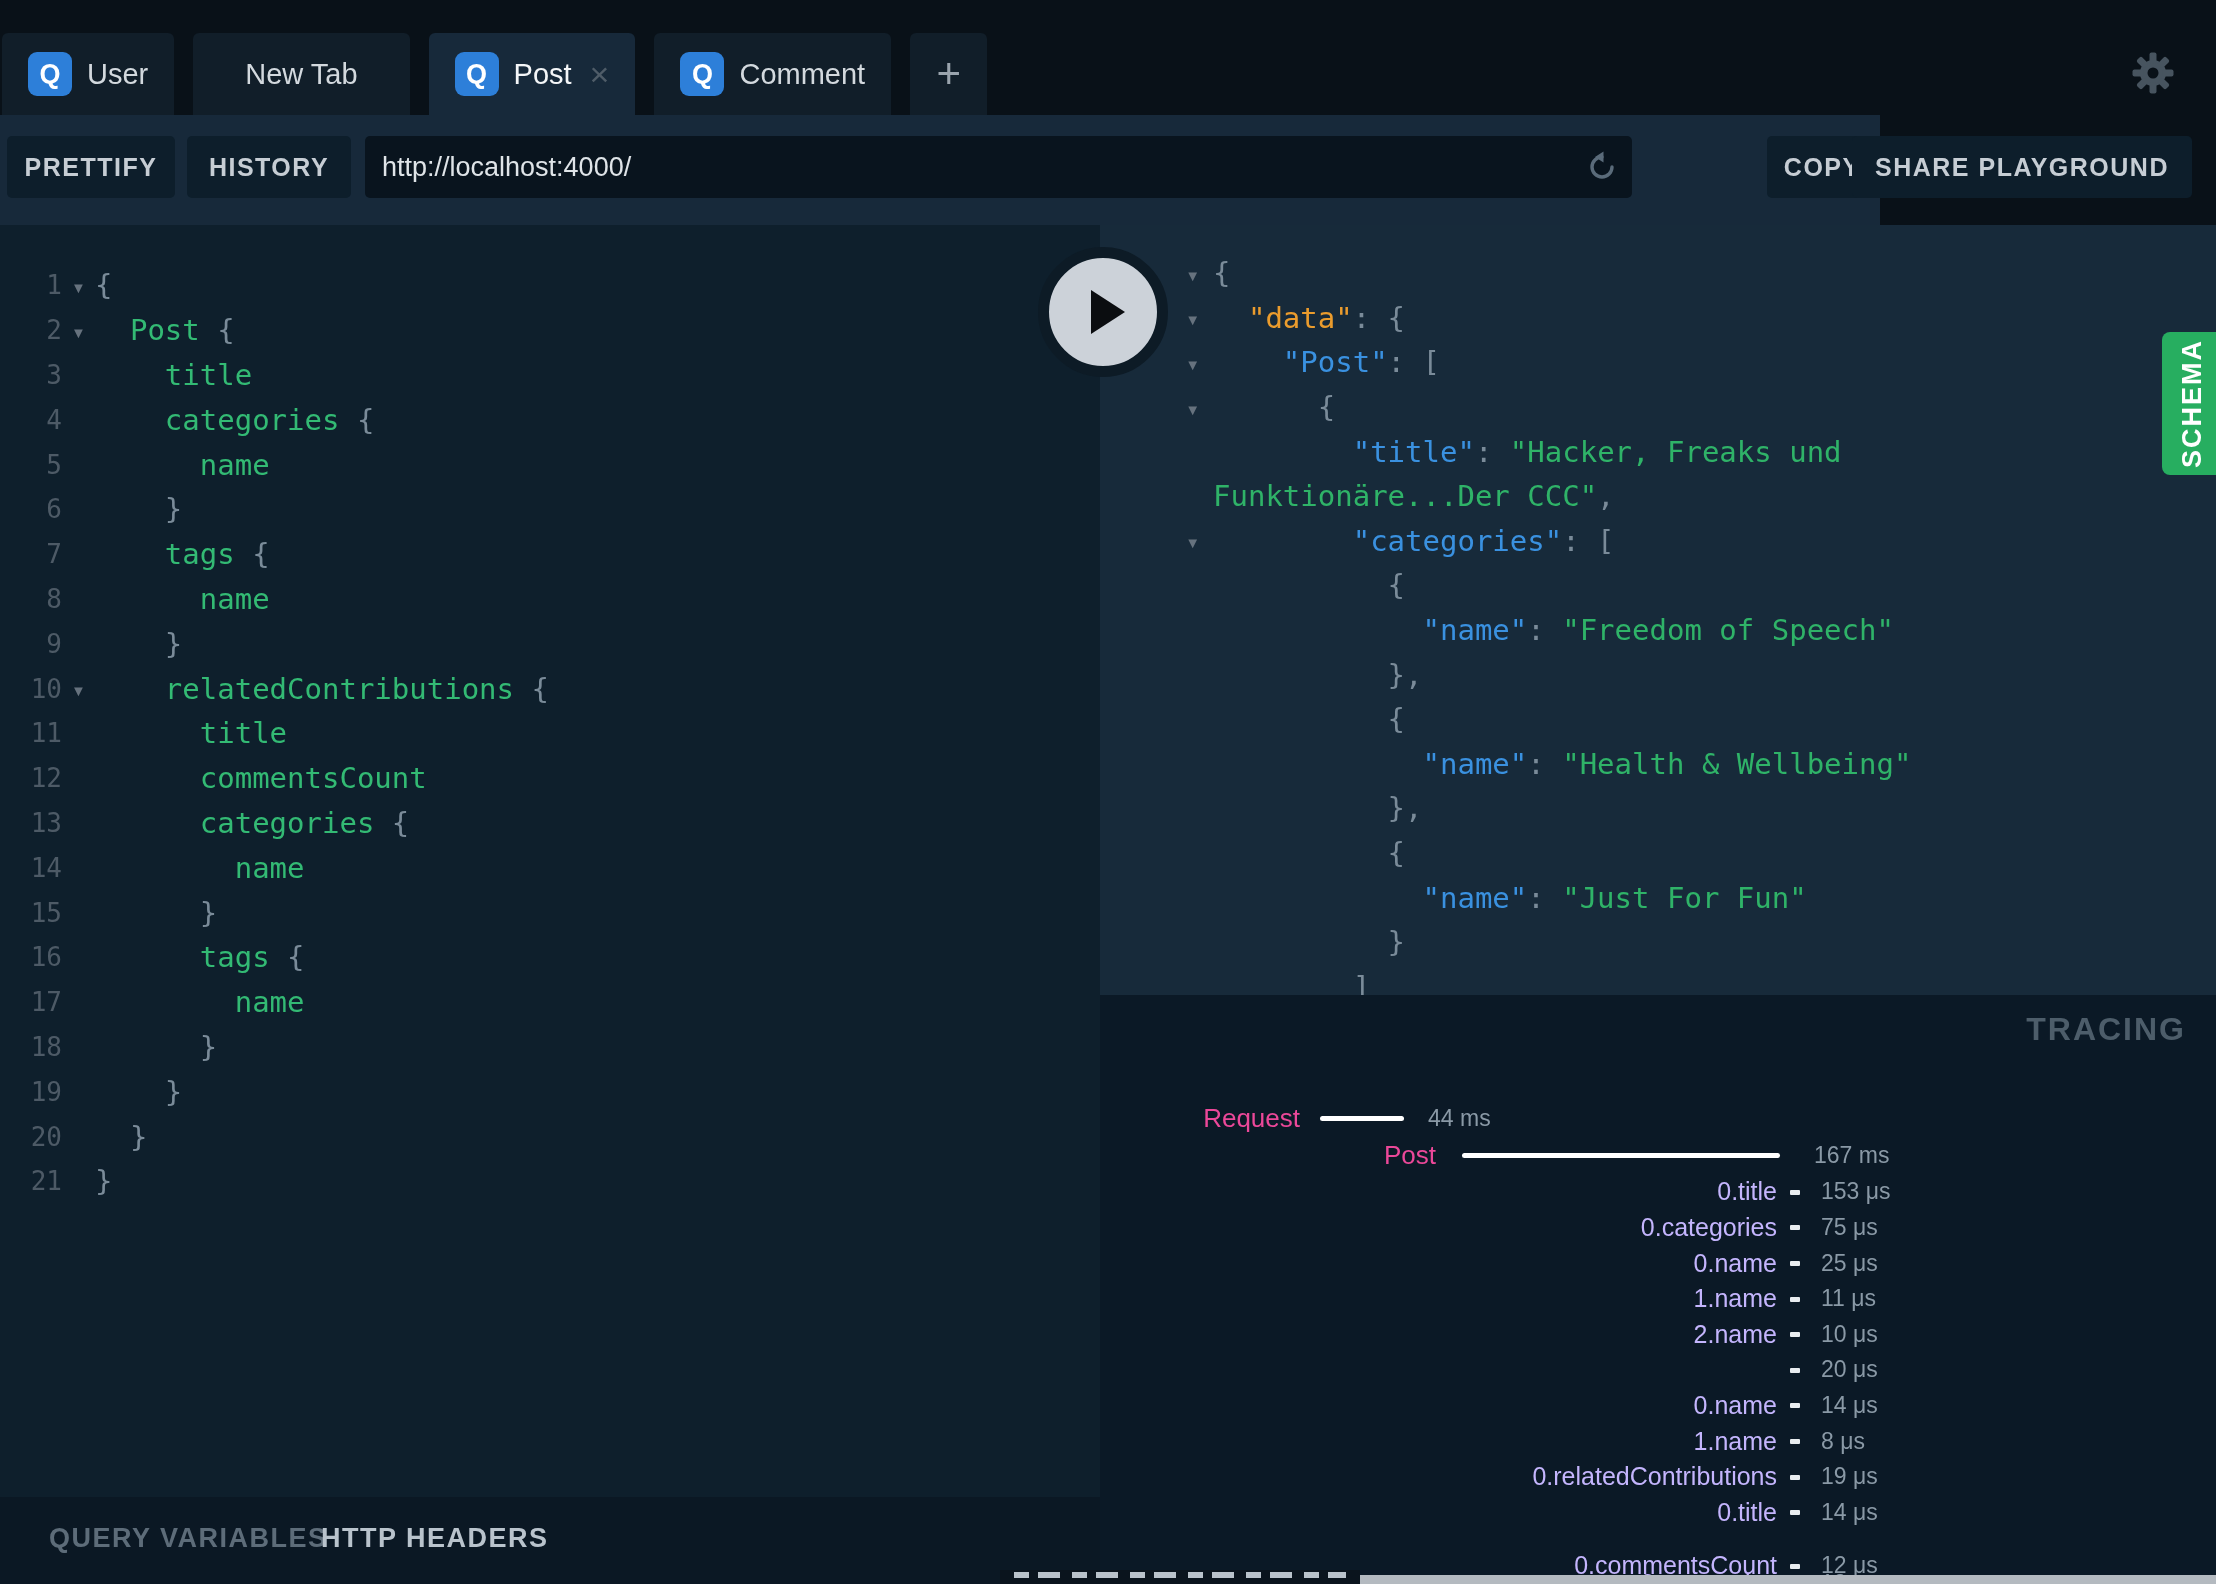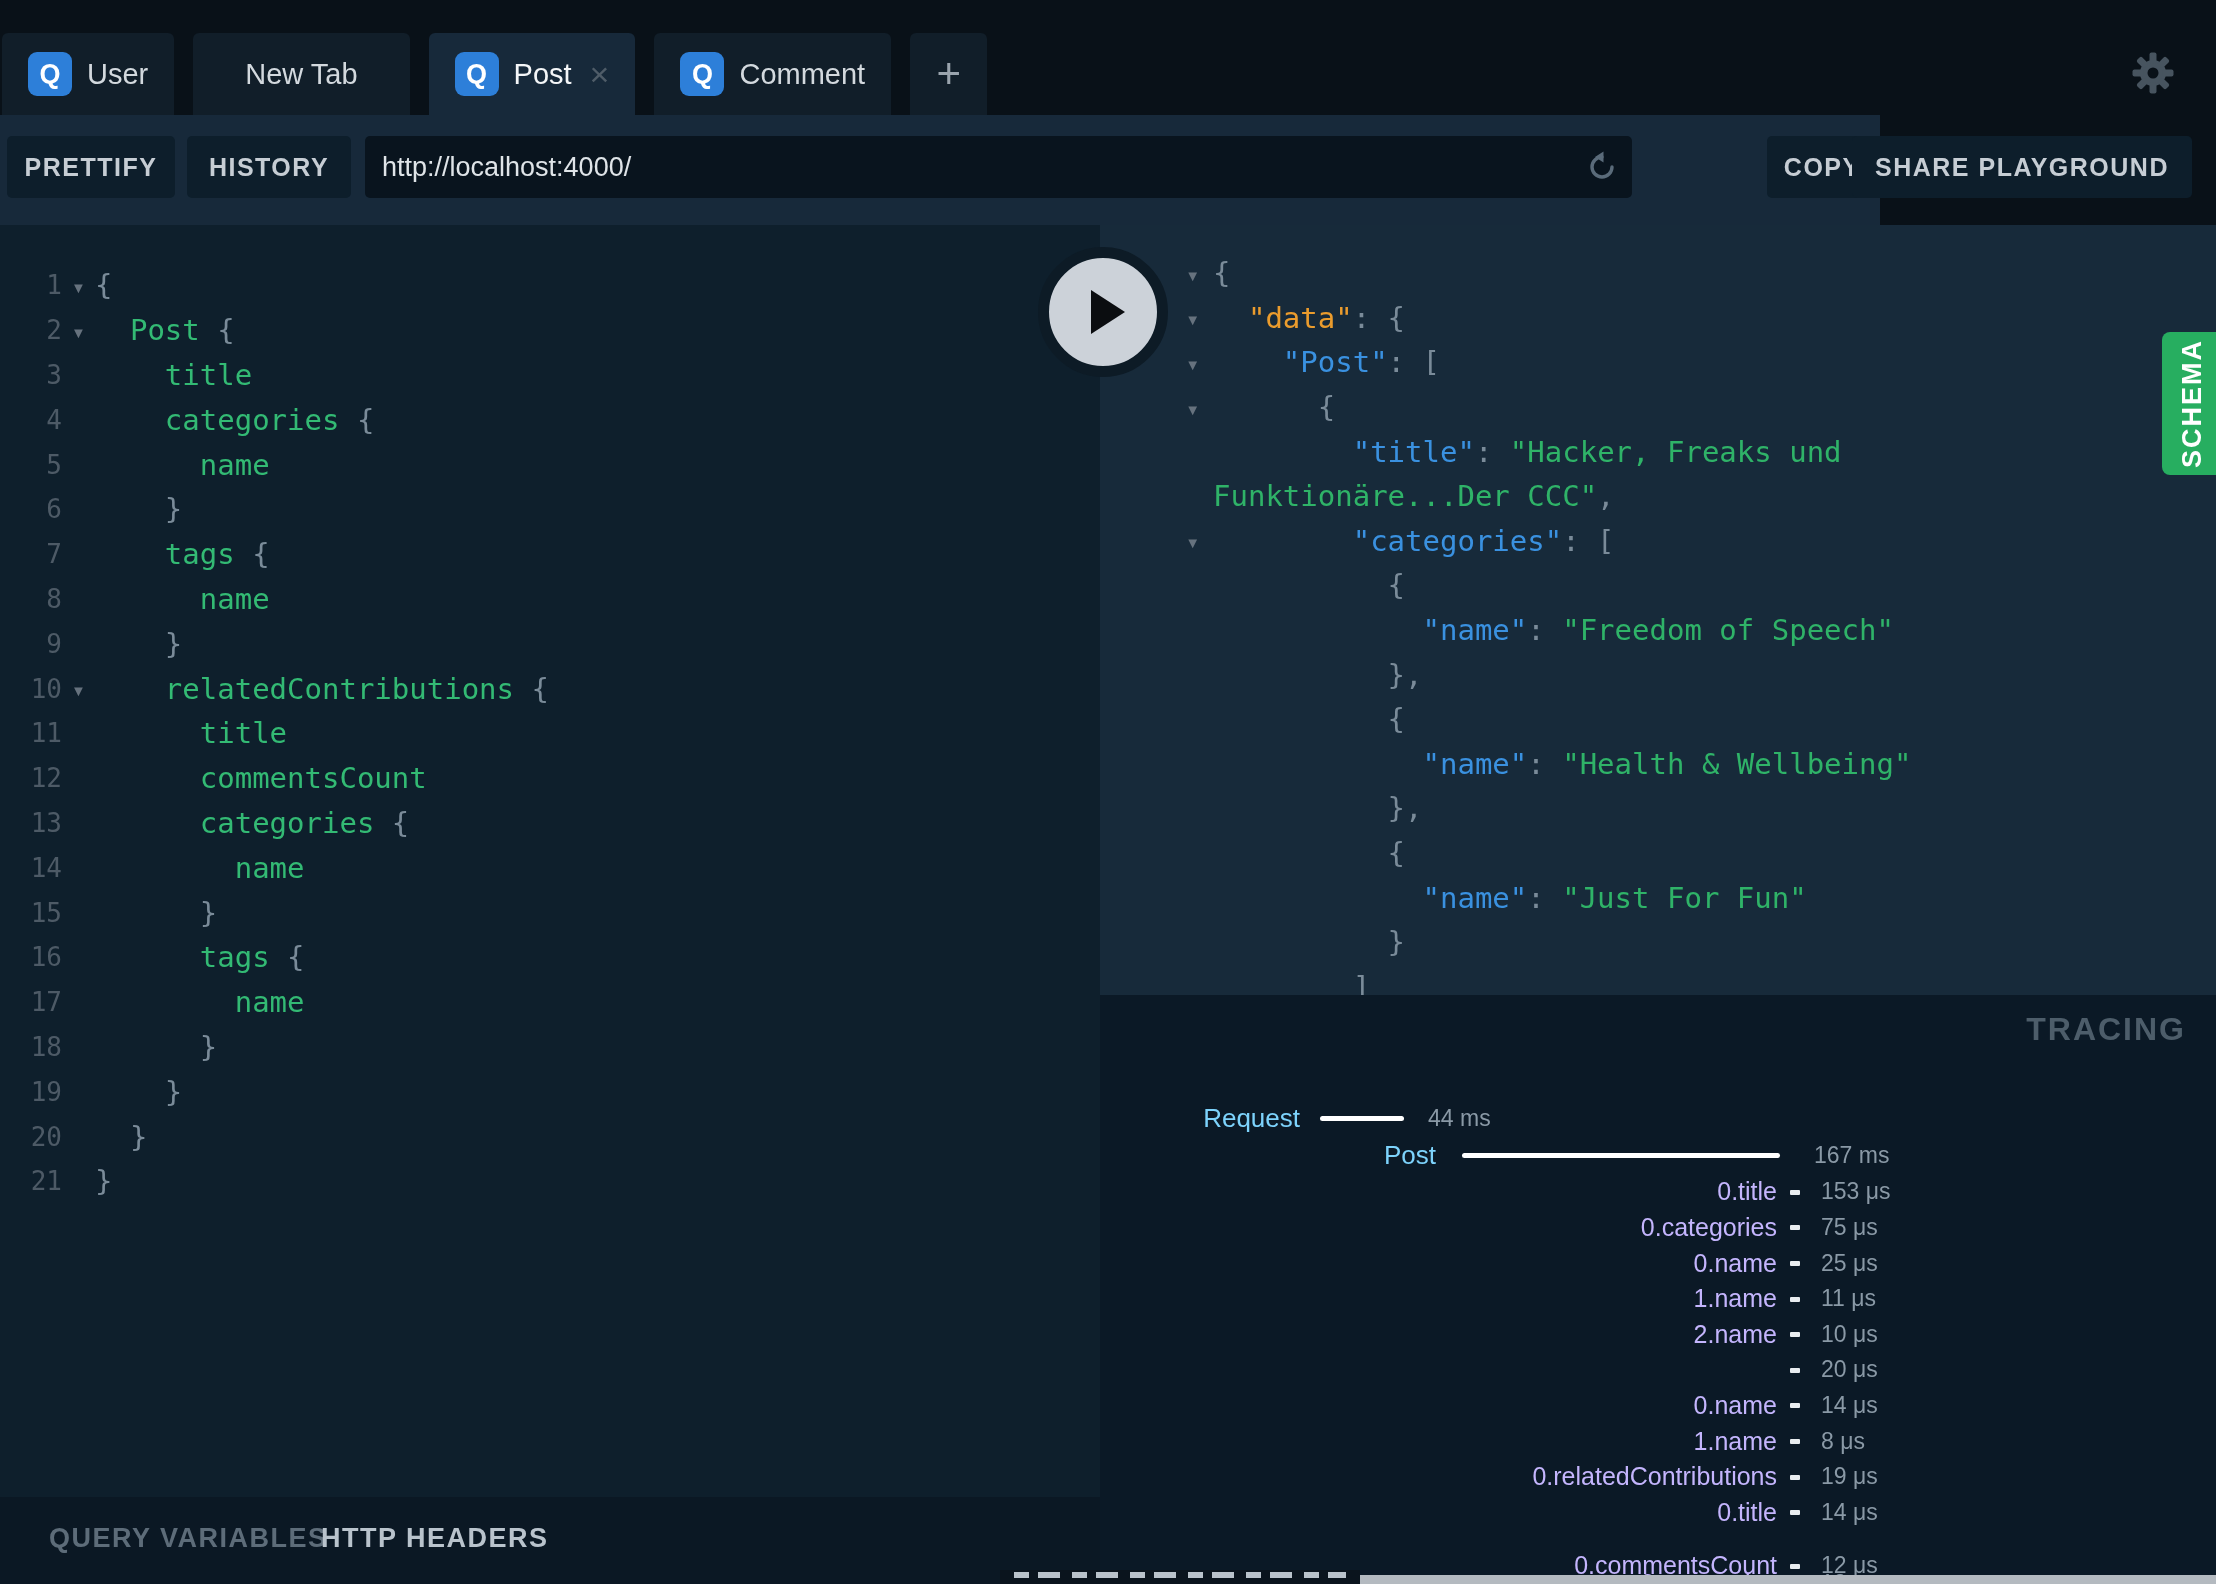--- a/index.html
+++ b/index.html
@@ -58,21 +58,21 @@
   .varsbar{position:absolute;left:0;top:1497px;width:1100px;height:87px;background:#0b1824;}
   .vars-label{position:absolute;top:26px;font-size:27px;font-weight:600;letter-spacing:1.5px;}
   #qv{left:49px;color:#5d6c79;}
   #hh{left:321px;color:#b9c3cc;}
 
   
   .tracing{position:absolute;left:1100px;top:995px;width:1116px;height:589px;background:#0b1926;overflow:hidden;}
   .tracing-title{position:absolute;top:16px;right:30px;color:#4d5d6a;font-size:32px;font-weight:bold;letter-spacing:2px;}
   .trace-span-row{position:absolute;left:0;width:1116px;height:37px;}
   .trace-span-label{position:absolute;left:0;top:0;height:37px;display:flex;align-items:center;
-      justify-content:flex-end;color:#7dd3fc;font-size:26px;}
+      justify-content:flex-end;color:#ec4899;font-size:26px;}
   .trace-bar{position:absolute;top:16px;height:5px;background:#ffffff;border-radius:2.5px;}
   .trace-time{position:absolute;top:0;height:37px;display:flex;align-items:center;color:#8a99a6;font-size:23px;}
   .trace-field-row{position:absolute;left:0;width:1116px;height:35.6px;}
   .trace-field-label{position:absolute;left:0;top:0;width:677px;height:35.6px;display:flex;
       align-items:center;justify-content:flex-end;color:#c4b5fd;font-size:25px;}
   .trace-dash{position:absolute;left:690px;top:15.5px;width:10px;height:5px;background:#e9edf0;border-radius:1px;}
   .trace-field-time{position:absolute;left:721px;top:0;height:35.6px;display:flex;align-items:center;
       color:#8a99a6;font-size:23px;}
 
   

